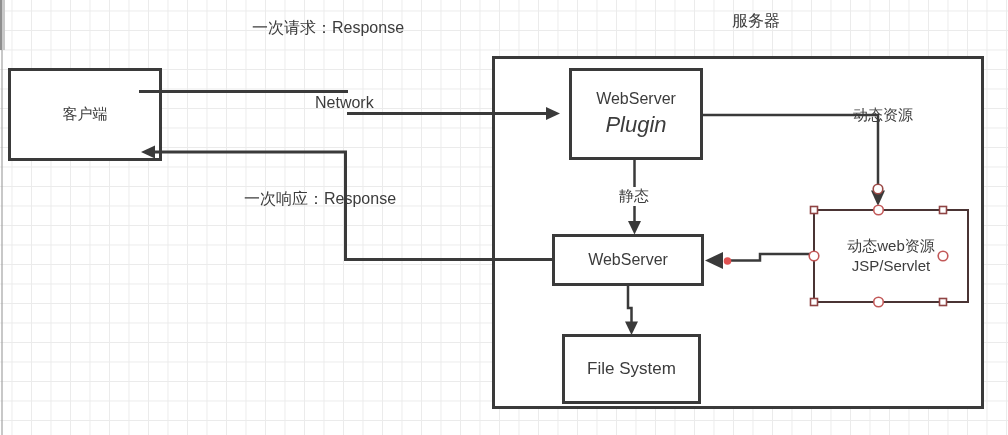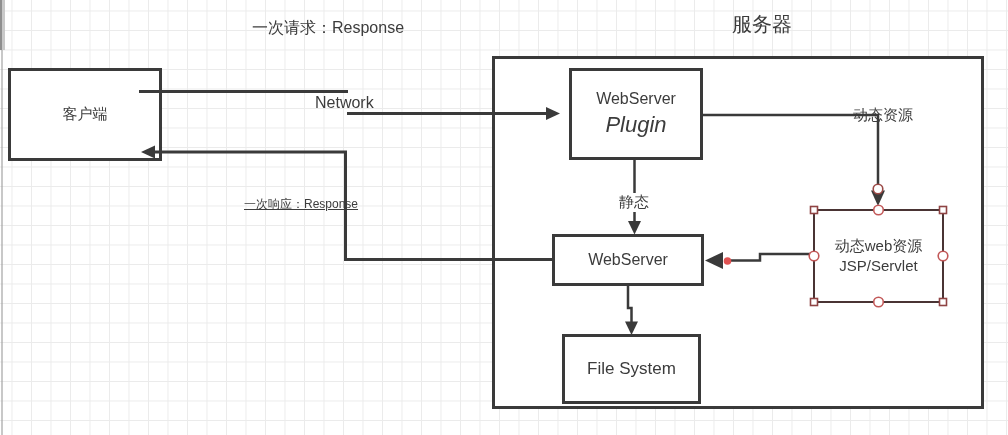--- a/index.html
+++ b/index.html
@@ -76,21 +76,21 @@
 </div>
 
 <div class="shape" style="left:552px;top:234px;width:152px;height:52px;">
   <div class="txt" style="font-size:16px;">WebServer</div>
 </div>
 
 <div class="shape" style="left:562px;top:334px;width:139px;height:70px;">
   <div class="txt" style="font-size:17px;">File System</div>
 </div>
 
-<div class="shape" id="dynres-box" style="left:813px;top:209px;width:131px;height:94px;">
+<div class="shape" id="dynres-box" style="left:813px;top:209px;width:156px;height:94px;">
   <div class="txt" style="font-size:15px;">动态web资源</div>
   <div class="txt" style="font-size:15px;">JSP/Servlet</div>
 </div>
 
 <svg id="connector-svg" width="1008" height="435" viewBox="0 0 1008 435">
 
   <polyline class="ln" points="139,91.5 348,91.5"></polyline>
   <polyline class="ln" points="347,113.5 547,113.5"></polyline>
   <polygon class="ah" points="560,113.5 546,107 546,120"></polygon>
 
@@ -116,16 +116,16 @@
   <rect class="hsq" x="810.5" y="298.5" width="7" height="7"></rect>
   <rect class="hsq" x="939.5" y="298.5" width="7" height="7"></rect>
   <circle class="hc" cx="878.5" cy="210" r="4.8"></circle>
   <circle class="hc" cx="878.5" cy="302" r="4.8"></circle>
   <circle class="hc" cx="814" cy="256" r="4.8"></circle>
   <circle class="hc" cx="943" cy="256" r="4.8"></circle>
 </svg>
 
 <div class="lbl" style="left:252px;top:18px;font-size:16px;">一次请求：Response</div>
 <div class="lbl" style="left:315px;top:94px;font-size:16px;">Network</div>
-<div class="lbl" style="left:244px;top:196px;font-size:12px;text-decoration:underline;">一次响应：Response</div>
-<div class="lbl" style="left:732px;top:11px;font-size:20px;">服务器</div>
+<div class="lbl" style="left:244px;top:189px;font-size:16px;">一次响应：Response</div>
+<div class="lbl" style="left:732px;top:11px;font-size:16px;">服务器</div>
 <div class="lbl" style="left:805px;top:106px;font-size:15px;margin-left:48px;">动态资源</div>
-<div class="lbl" style="left:617px;top:193px;font-size:15px;background:#fff;padding:0 2px;">静态</div>
+<div class="lbl" style="left:617px;top:187px;font-size:15px;background:#fff;padding:0 2px;">静态</div>
 
 </body></html>

